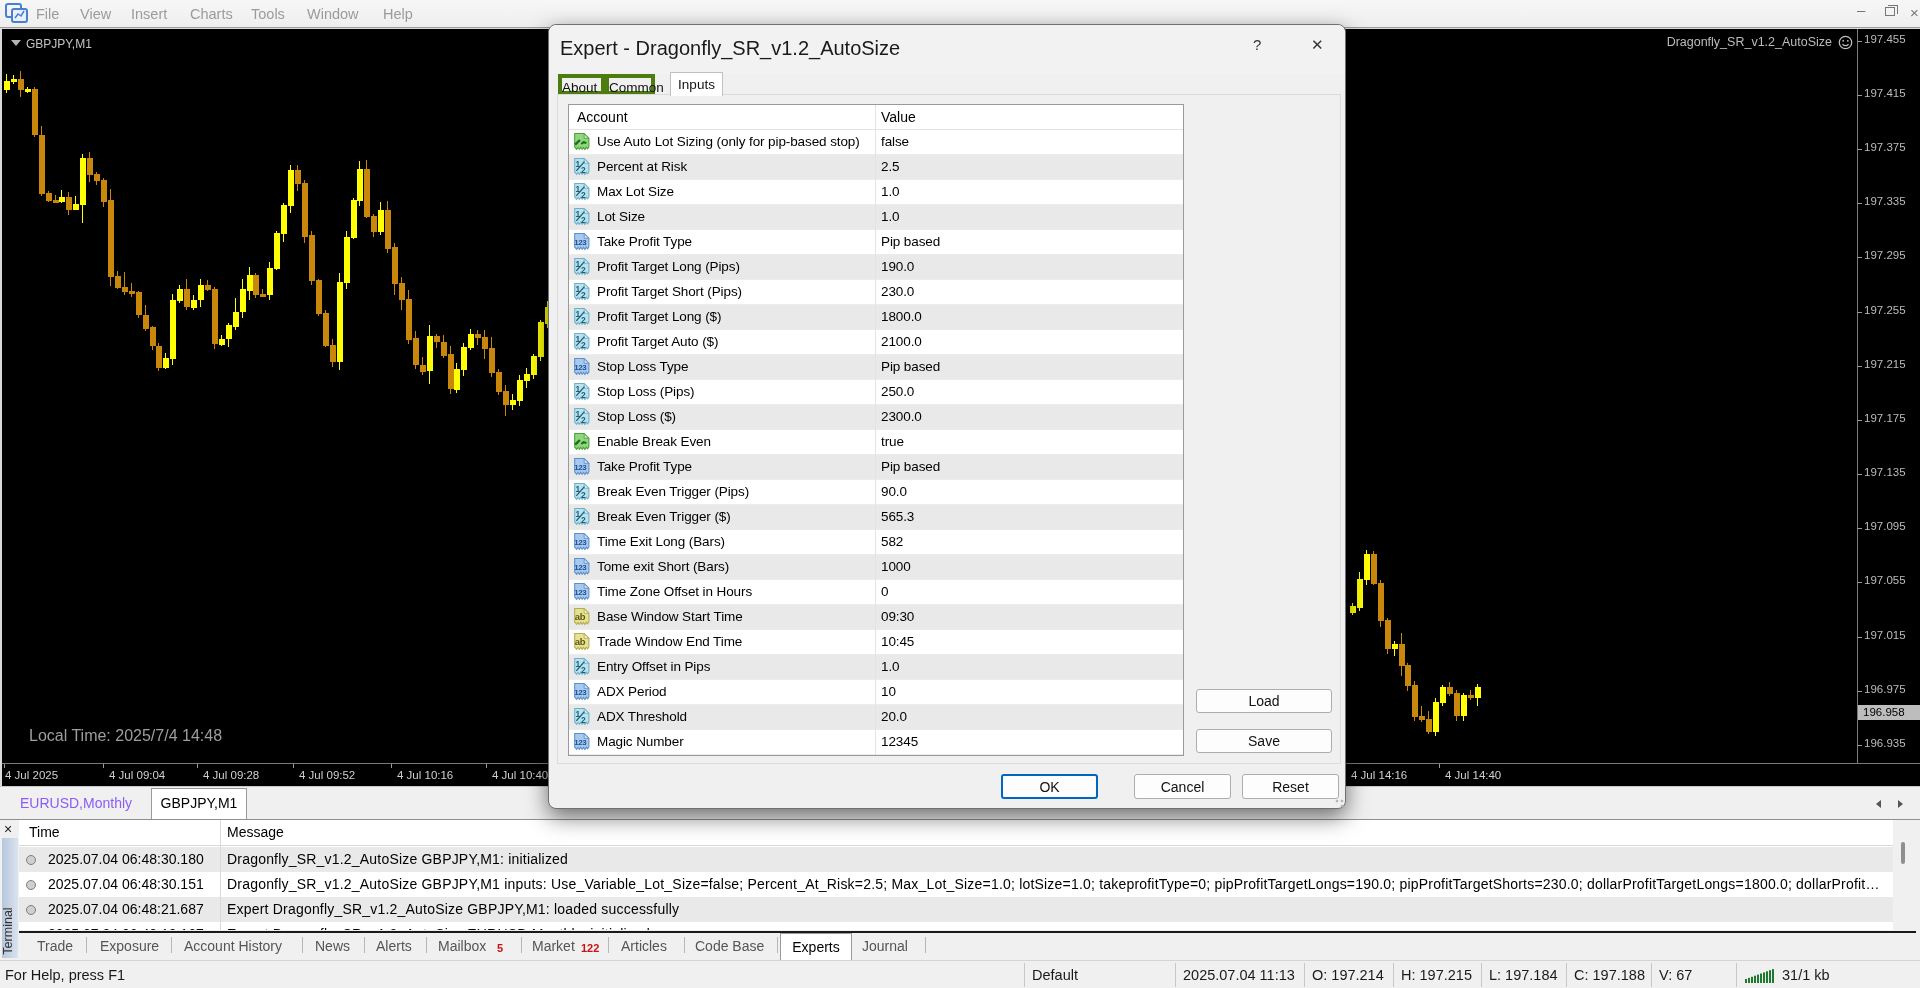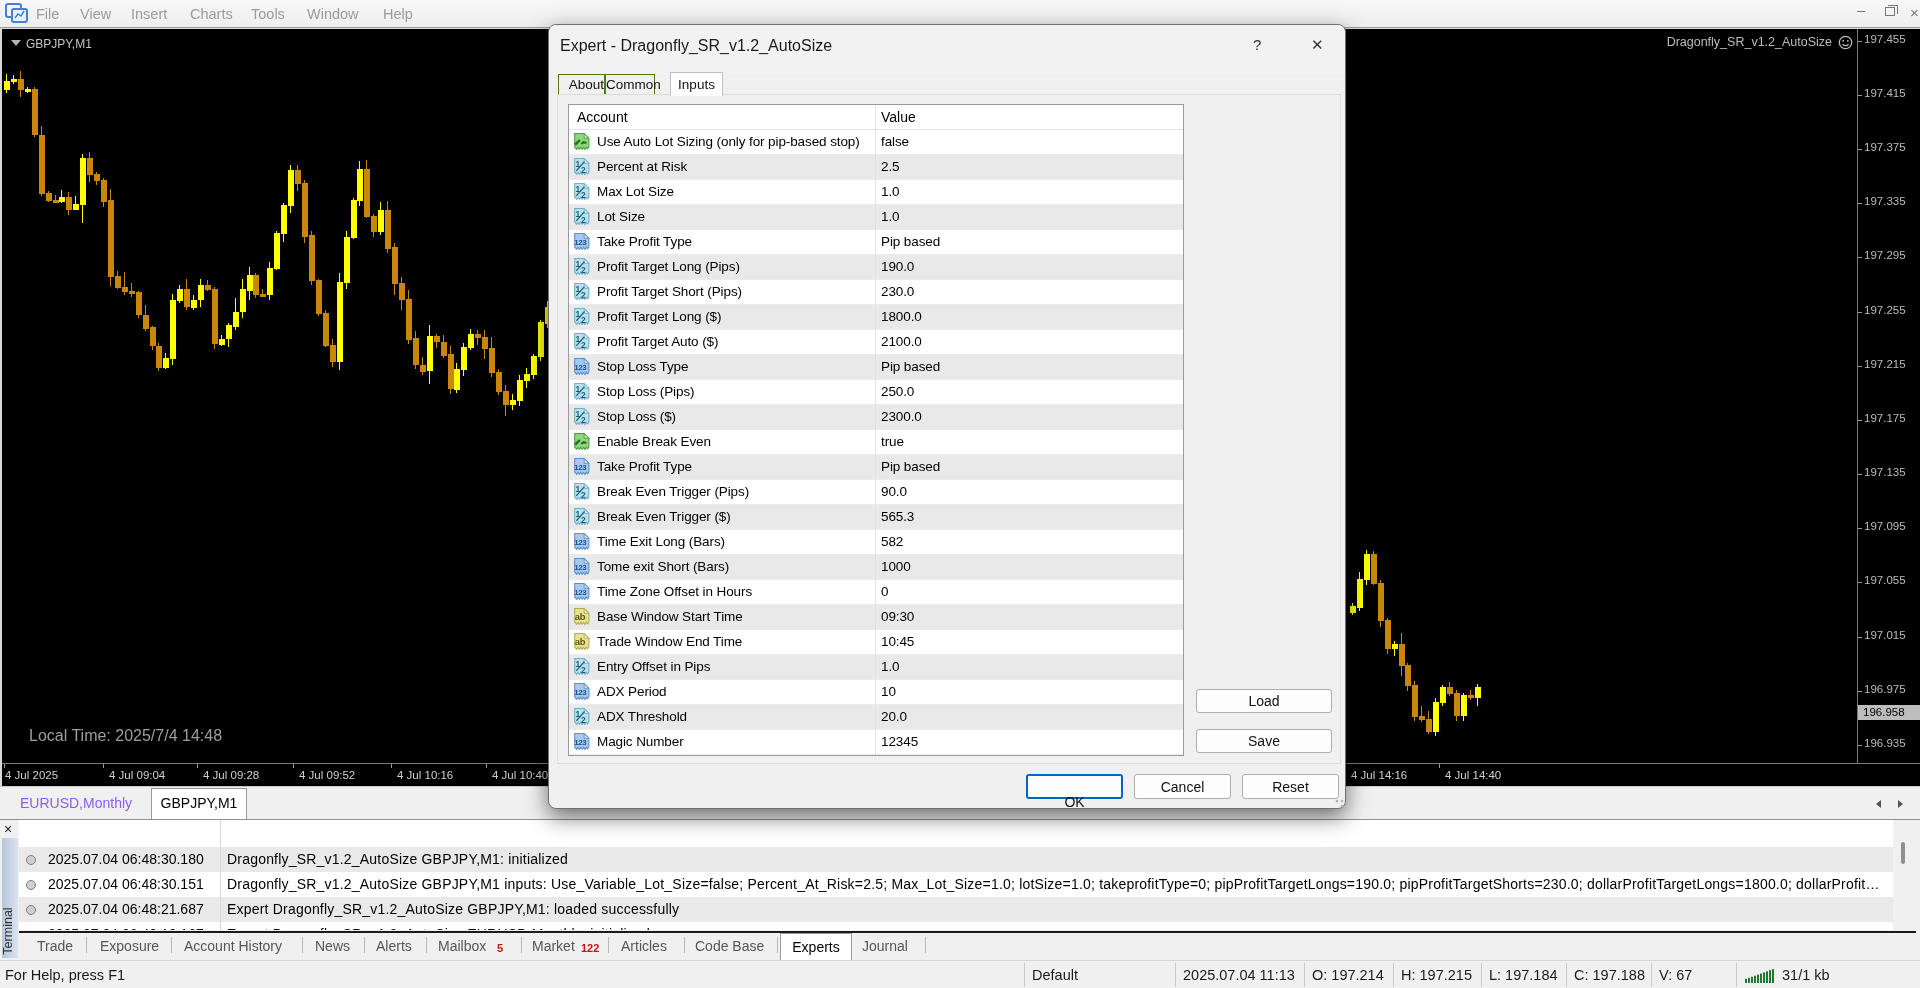--- a/index.html
+++ b/index.html
@@ -64,26 +64,26 @@
 
 #statusbar{position:absolute;left:0;top:960px;width:1920px;height:28px;background:#f0f0f0;
   border-top:1px solid #d4d4d4;font-size:14.5px;color:#1a1a1a}
 #statusbar .si{position:absolute;top:6px}
 #statusbar .sd{position:absolute;top:2px;width:1px;height:24px;background:#c8c8c8}
 
 #dialog{position:absolute;left:548px;top:24px;width:798px;height:785px;background:#f0f0f0;
   border:1px solid #707070;border-radius:8px;
   box-shadow:0 8px 22px rgba(0,0,0,.55);z-index:10}
 #dtitle{position:absolute;left:0;top:0;width:100%;height:49px;background:#f2f2f2;
-  border-radius:8px 8px 0 0;font-size:16px;color:#1a1a1a}
+  border-radius:8px 8px 0 0;font-size:20px;color:#1a1a1a}
 #dtitle span{position:absolute;left:11px;top:12px}
 #dhelp{position:absolute;left:704px;top:11px;font-size:15px;color:#333}
 #dclose{position:absolute;left:762px;top:11px;font-size:15px;color:#333}
-.dtab{position:absolute;top:49px;height:21px;background:#f0f0f0;border:1px solid #4d7c0f;
-  font-size:13.5px;text-align:right;padding-top:2px;color:#111}
+.dtab{position:absolute;top:49px;height:21px;background:#f0f0f0;border:4px solid #4d7c0f;
+  font-size:13.5px;text-align:left;padding-top:2px;color:#111}
 #dtabsel{position:absolute;left:121px;top:47px;width:53px;height:24px;background:#fff;
   border:1px solid #c0c0c0;border-bottom:none;font-size:13.5px;text-align:center;
   padding-top:4px;z-index:3;color:#111}
 #dpage{position:absolute;left:8px;top:69px;width:784px;height:670px;background:#f0f0f0;
   border:1px solid #dcdcdc}
 #dtable{position:absolute;left:10px;top:9px;width:616px;height:652px;background:#fff;
   border:1px solid #9a9a9a;overflow:hidden}
 #dthead{position:relative;height:25px;border-bottom:1px solid #e3e3e3;font-size:14px}
 #dthead .h1{position:absolute;left:8px;top:4px}
 #dthead .h2{position:absolute;left:312px;top:4px}
@@ -192,20 +192,24 @@
   <div class="arr" style="left:1876px;border-right:5px solid #555"></div>
   <div class="arr" style="left:1898px;border-left:5px solid #555"></div>
 </div>
 
 <div id="terminal">
   <div id="tclose">×</div>
   <div id="tstrip">
       <span>Terminal</span>
     </div>
   <div id="tlist">
+    <div class="hdr">
+        <span style="position:absolute;left:10px;top:4px">Time</span>
+      <span style="position:absolute;left:208px;top:4px">Message</span>
+      </div>
     <div class="trrow g" style="top:27px"><span class="tico"></span>
       <span class="ttime">2025.07.04 06:48:30.180</span>
       <span class="tmsg">Dragonfly_SR_v1.2_AutoSize GBPJPY,M1: initialized</span></div>
     <div class="trrow" style="top:52px"><span class="tico"></span>
       <span class="ttime">2025.07.04 06:48:30.151</span>
       <span class="tmsg">Dragonfly_SR_v1.2_AutoSize GBPJPY,M1 inputs: Use_Variable_Lot_Size=false; Percent_At_Risk=2.5; Max_Lot_Size=1.0; lotSize=1.0; takeprofitType=0; pipProfitTargetLongs=190.0; pipProfitTargetShorts=230.0; dollarProfitTargetLongs=1800.0; dollarProfit…</span></div>
     <div class="trrow g" style="top:77px"><span class="tico"></span>
       <span class="ttime">2025.07.04 06:48:21.687</span>
       <span class="tmsg">Expert Dragonfly_SR_v1.2_AutoSize GBPJPY,M1: loaded successfully</span></div>
     <div class="trrow" style="top:102px">
@@ -515,17 +519,17 @@
               <path d="M11.5 1.5 l4.5 4.5 h-4.5 z" fill="#ffffff" fill-opacity="0.55" stroke="#5b8fc9" stroke-width="0.8"></path>
               <text x="7.8" y="12" font-size="7.5" font-weight="bold" fill="#1d4f8f" text-anchor="middle" font-family="Liberation Sans" letter-spacing="-0.4">123</text>
             </svg><span class="tlabel">Magic Number</span></div>
           <div class="tc2">12345</div>
         </div>
       <div id="dtvline"></div>
     </div>
     <div class="dbtn" style="left:638px;top:594px">Load</div>
     <div class="dbtn" style="left:638px;top:634px">Save</div>
   </div>
-  <div class="bbtn" style="left:477px;border:2px solid #0067c0;padding-top:18px">OK</div>
+  <div class="bbtn" style="left:452px;border:2px solid #0067c0;padding-top:3px">OK</div>
   <div class="bbtn" style="left:585px">Cancel</div>
   <div class="bbtn" style="left:693px">Reset</div>
   <div id="grip"></div>
 </div>
 
 </body></html>

